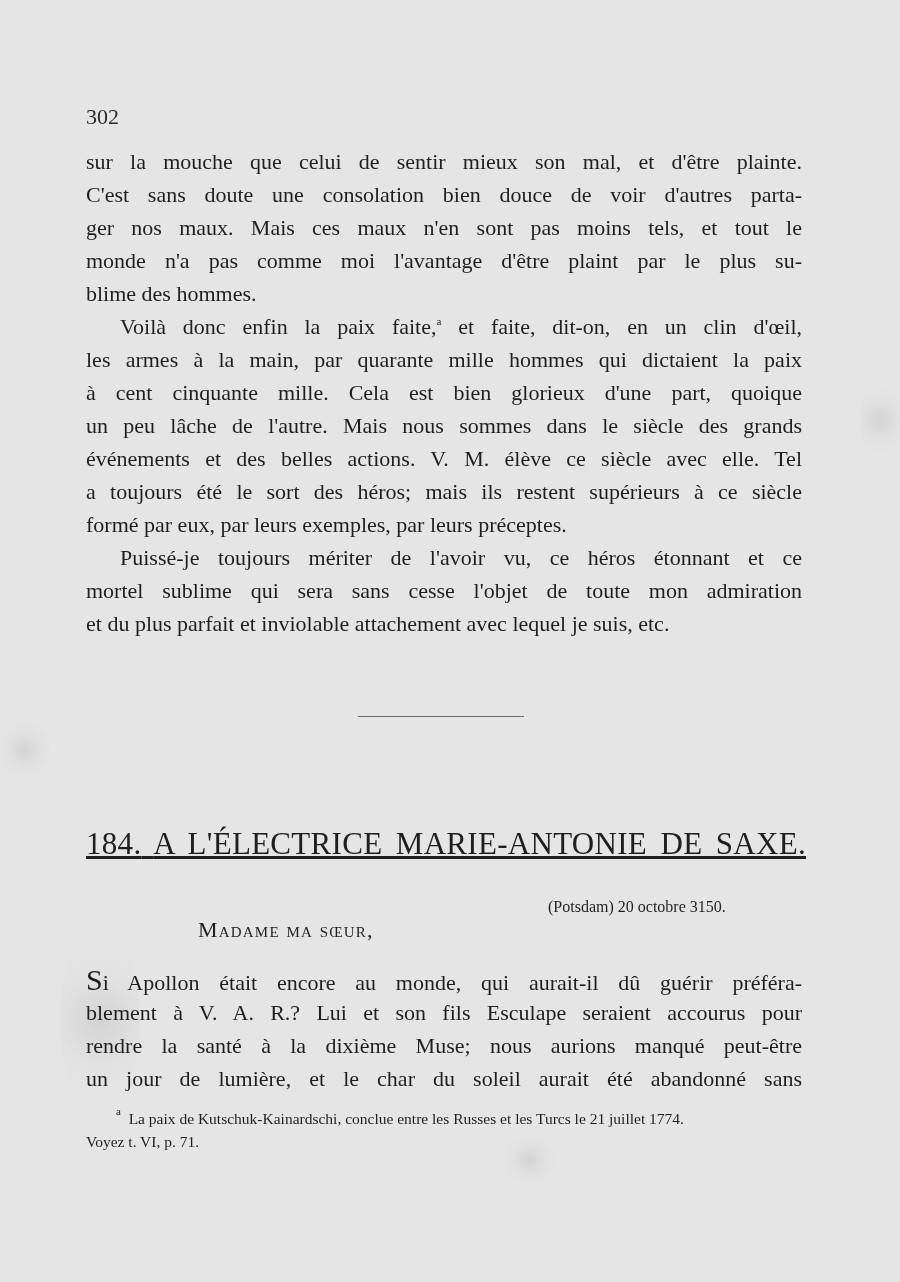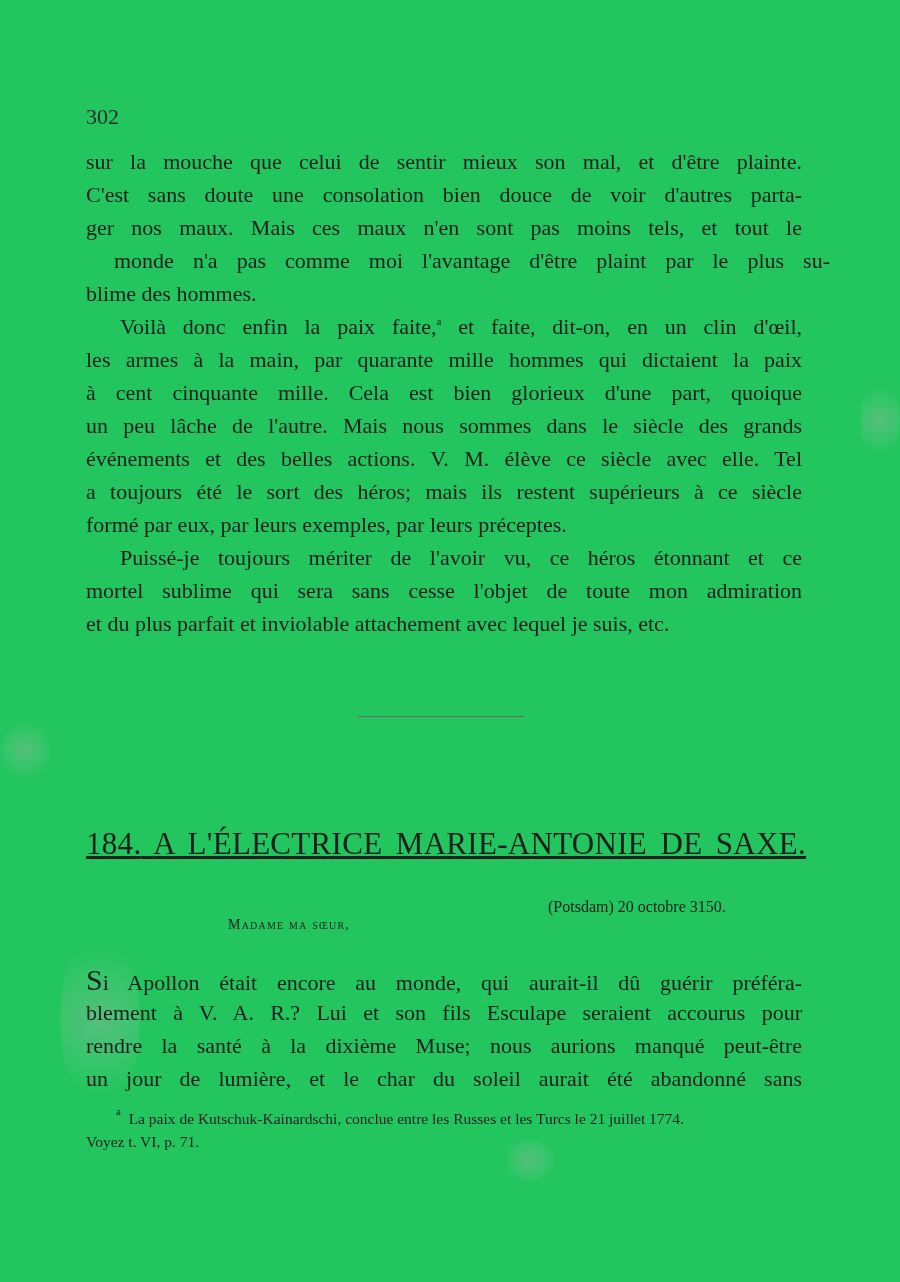--- a/index.html
+++ b/index.html
@@ -12,21 +12,21 @@
       height: 1282px;
       position: relative;
       overflow: hidden;
       font-family: "Liberation Serif", "DejaVu Serif", serif;
       color: #1f1f1f;
     }
     .page {
       position: absolute;
       left: 0; top: 0;
       width: 900px; height: 1282px;
-      background: #22c55e;
+      background: #e5e5e5;
     }
     .smudge {
       position: absolute;
       border-radius: 50%;
       background: radial-gradient(circle, rgba(180,180,180,0.35) 0%, rgba(200,200,200,0.12) 45%, rgba(255,255,255,0) 75%);
     }
     .running-head {
       position: absolute;
       left: 86px;
       top: 98px;
@@ -90,25 +90,24 @@
       position: absolute;
       left: 548px;
       top: 898px;
       font-size: 16px;
       white-space: nowrap;
     }
     .salutation {
       position: absolute;
       left: 198px;
       top: 917px;
-      font-size: 14px;
+      font-size: 22px;
       letter-spacing: 1.2px;
       white-space: nowrap;
       font-variant: small-caps;
-      margin-left: 30px;
     }
     .dropcap {
       font-size: 30px;
     }
     .footnote-line {
       position: absolute;
       font-size: 15.5px;
       white-space: nowrap;
     }
     sup.fn {
@@ -128,21 +127,21 @@
   <div class="smudge" style="left:500px;top:1140px;width:60px;height:40px;"></div>
 
   <div class="running-head">
     <span class="folio">302</span>
   </div>
 
   <div>
     <div class="line" style="top:145px;">sur la mouche que celui de sentir mieux son mal, et d'être plainte.</div>
     <div class="line" style="top:178px;">C'est sans doute une consolation bien douce de voir d'autres parta-</div>
     <div class="line" style="top:211px;">ger nos maux.  Mais ces maux n'en sont pas moins tels, et tout le</div>
-    <div class="line" style="top:244px;margin-left:28px;">monde n'a pas comme moi l'avantage d'être plaint par le plus su-</div>
+    <div class="line" style="top:244px;">monde n'a pas comme moi l'avantage d'être plaint par le plus su-</div>
     <div class="line last" style="top:277px;">blime des hommes.</div>
   </div>
 
   <div>
     <div class="line indent" style="top:310px;"><span>Voilà donc enfin la paix faite,</span><sup class="fn">a</sup><span> et faite, dit-on, en un clin d'œil,</span></div>
     <div class="line" style="top:343px;">les armes à la main, par quarante mille hommes qui dictaient la paix</div>
     <div class="line" style="top:376px;">à cent cinquante mille.  Cela est bien glorieux d'une part, quoique</div>
     <div class="line" style="top:409px;">un peu lâche de l'autre.  Mais nous sommes dans le siècle des grands</div>
     <div class="line" style="top:442px;">événements et des belles actions.  V. M. élève ce siècle avec elle.  Tel</div>
     <div class="line" style="top:475px;">a toujours été le sort des héros; mais ils restent supérieurs à ce siècle</div>

